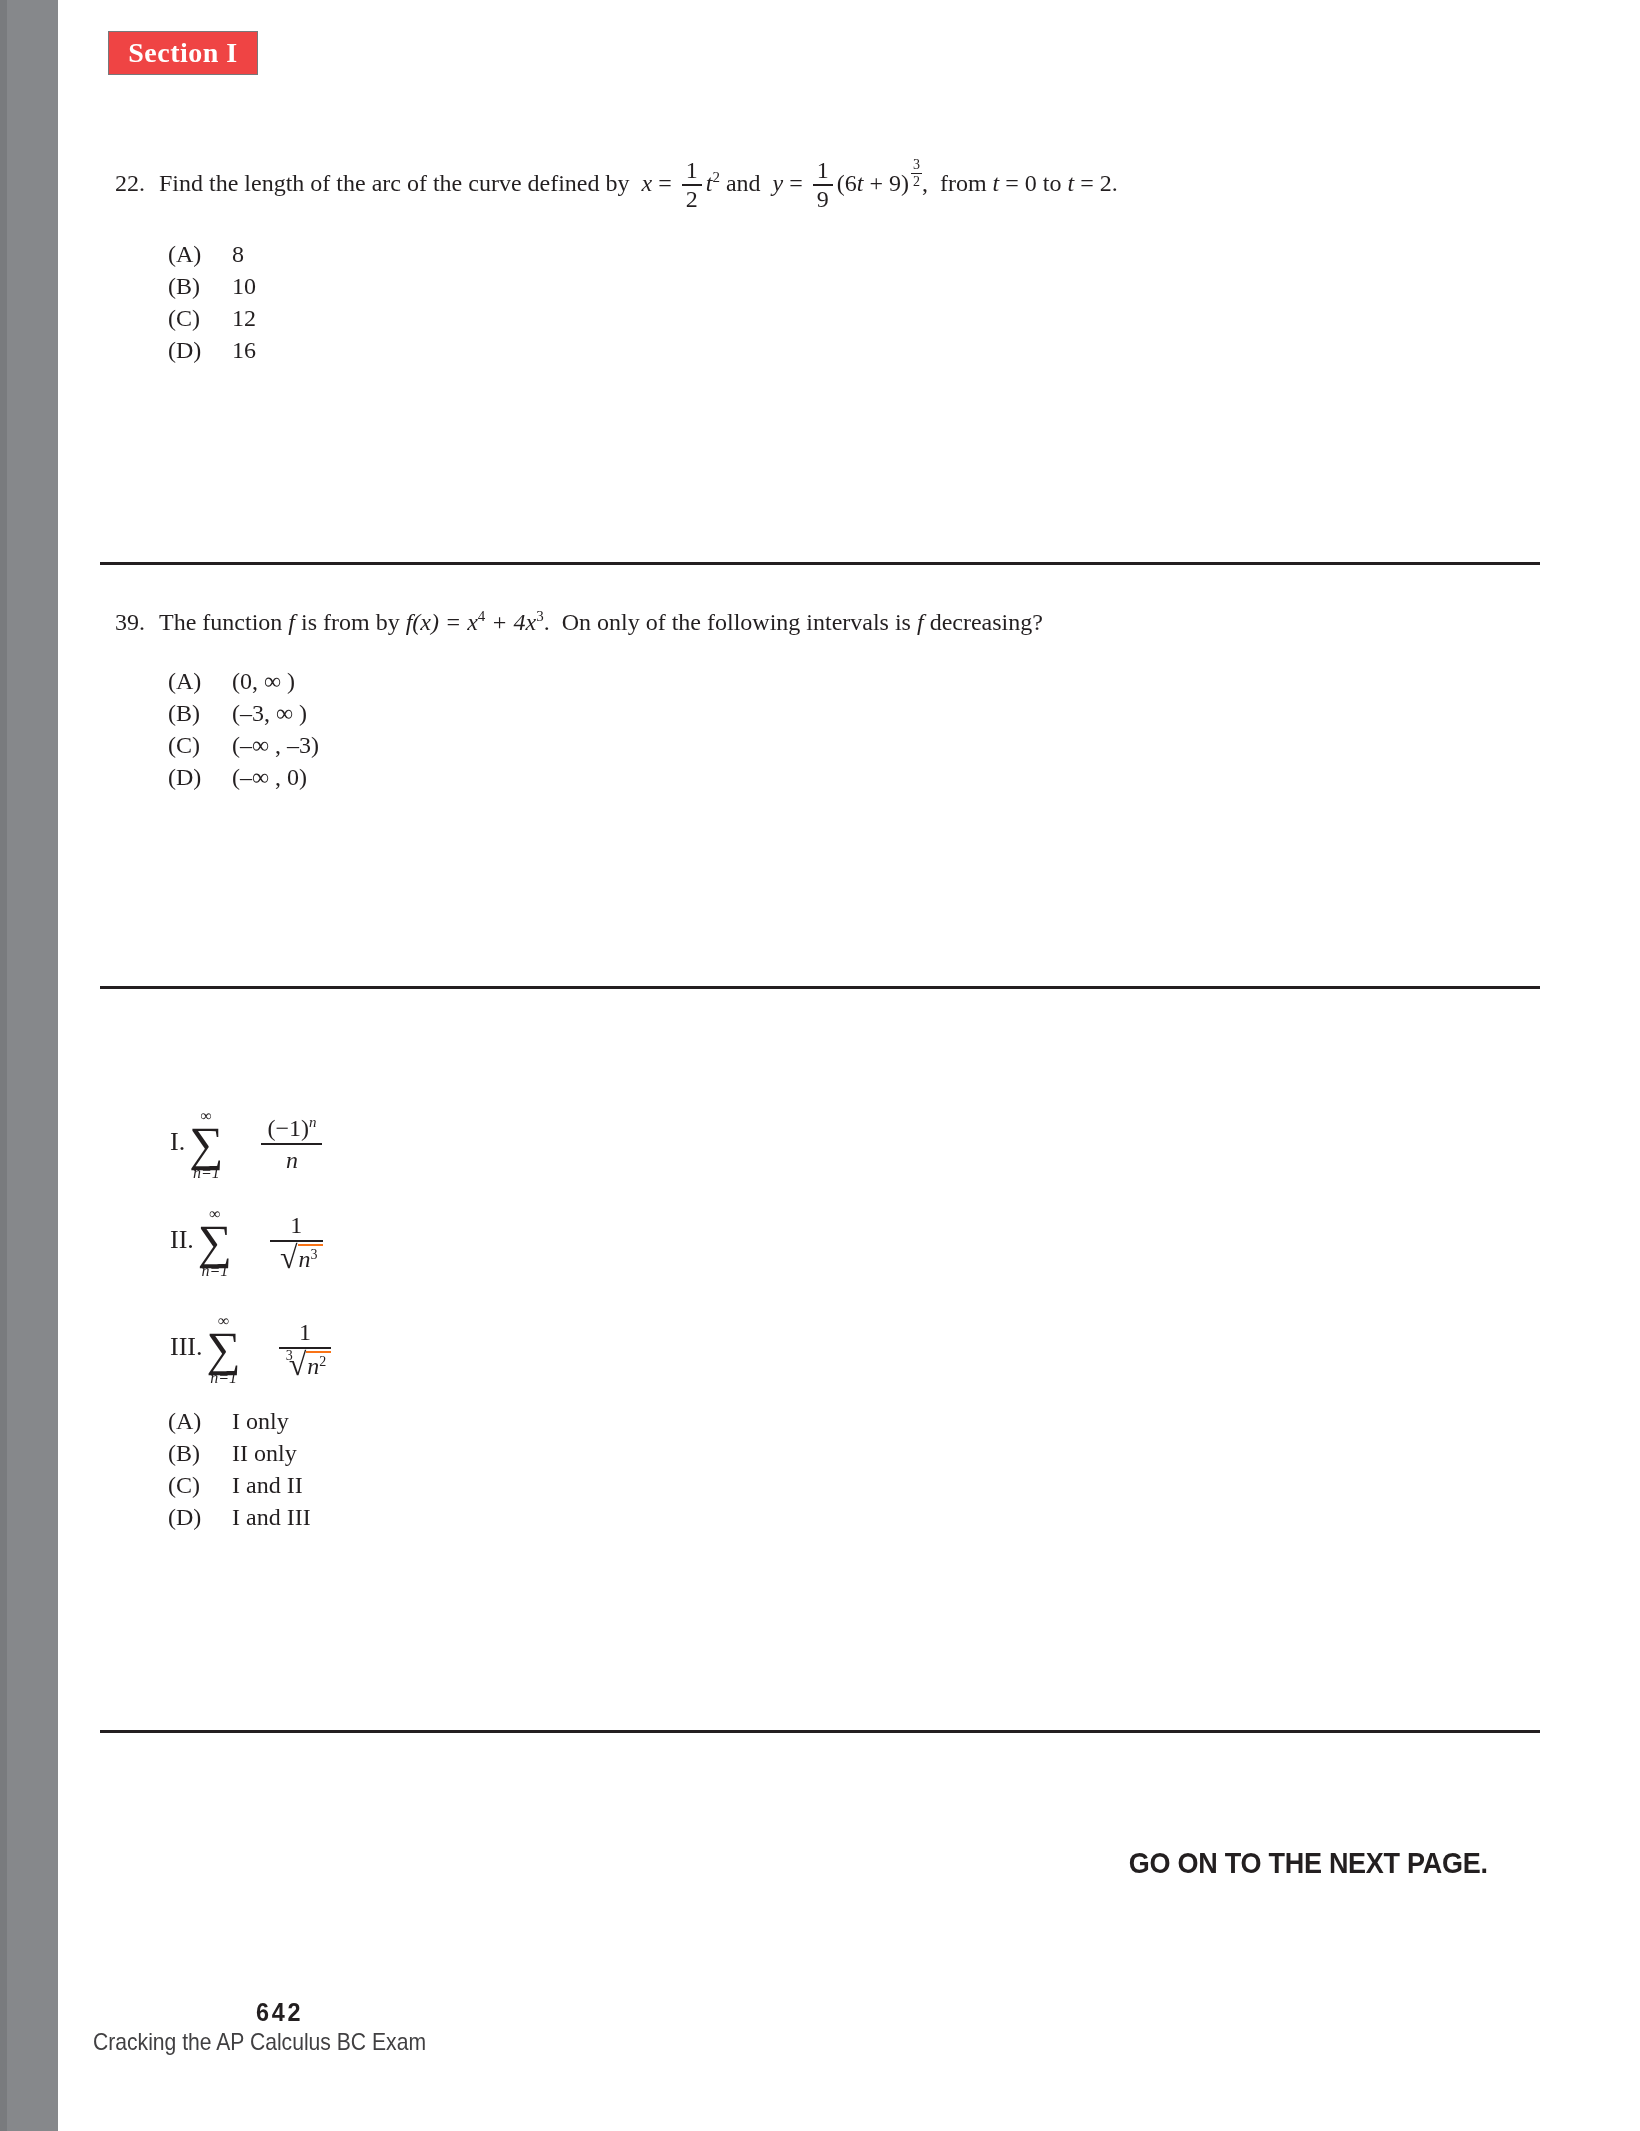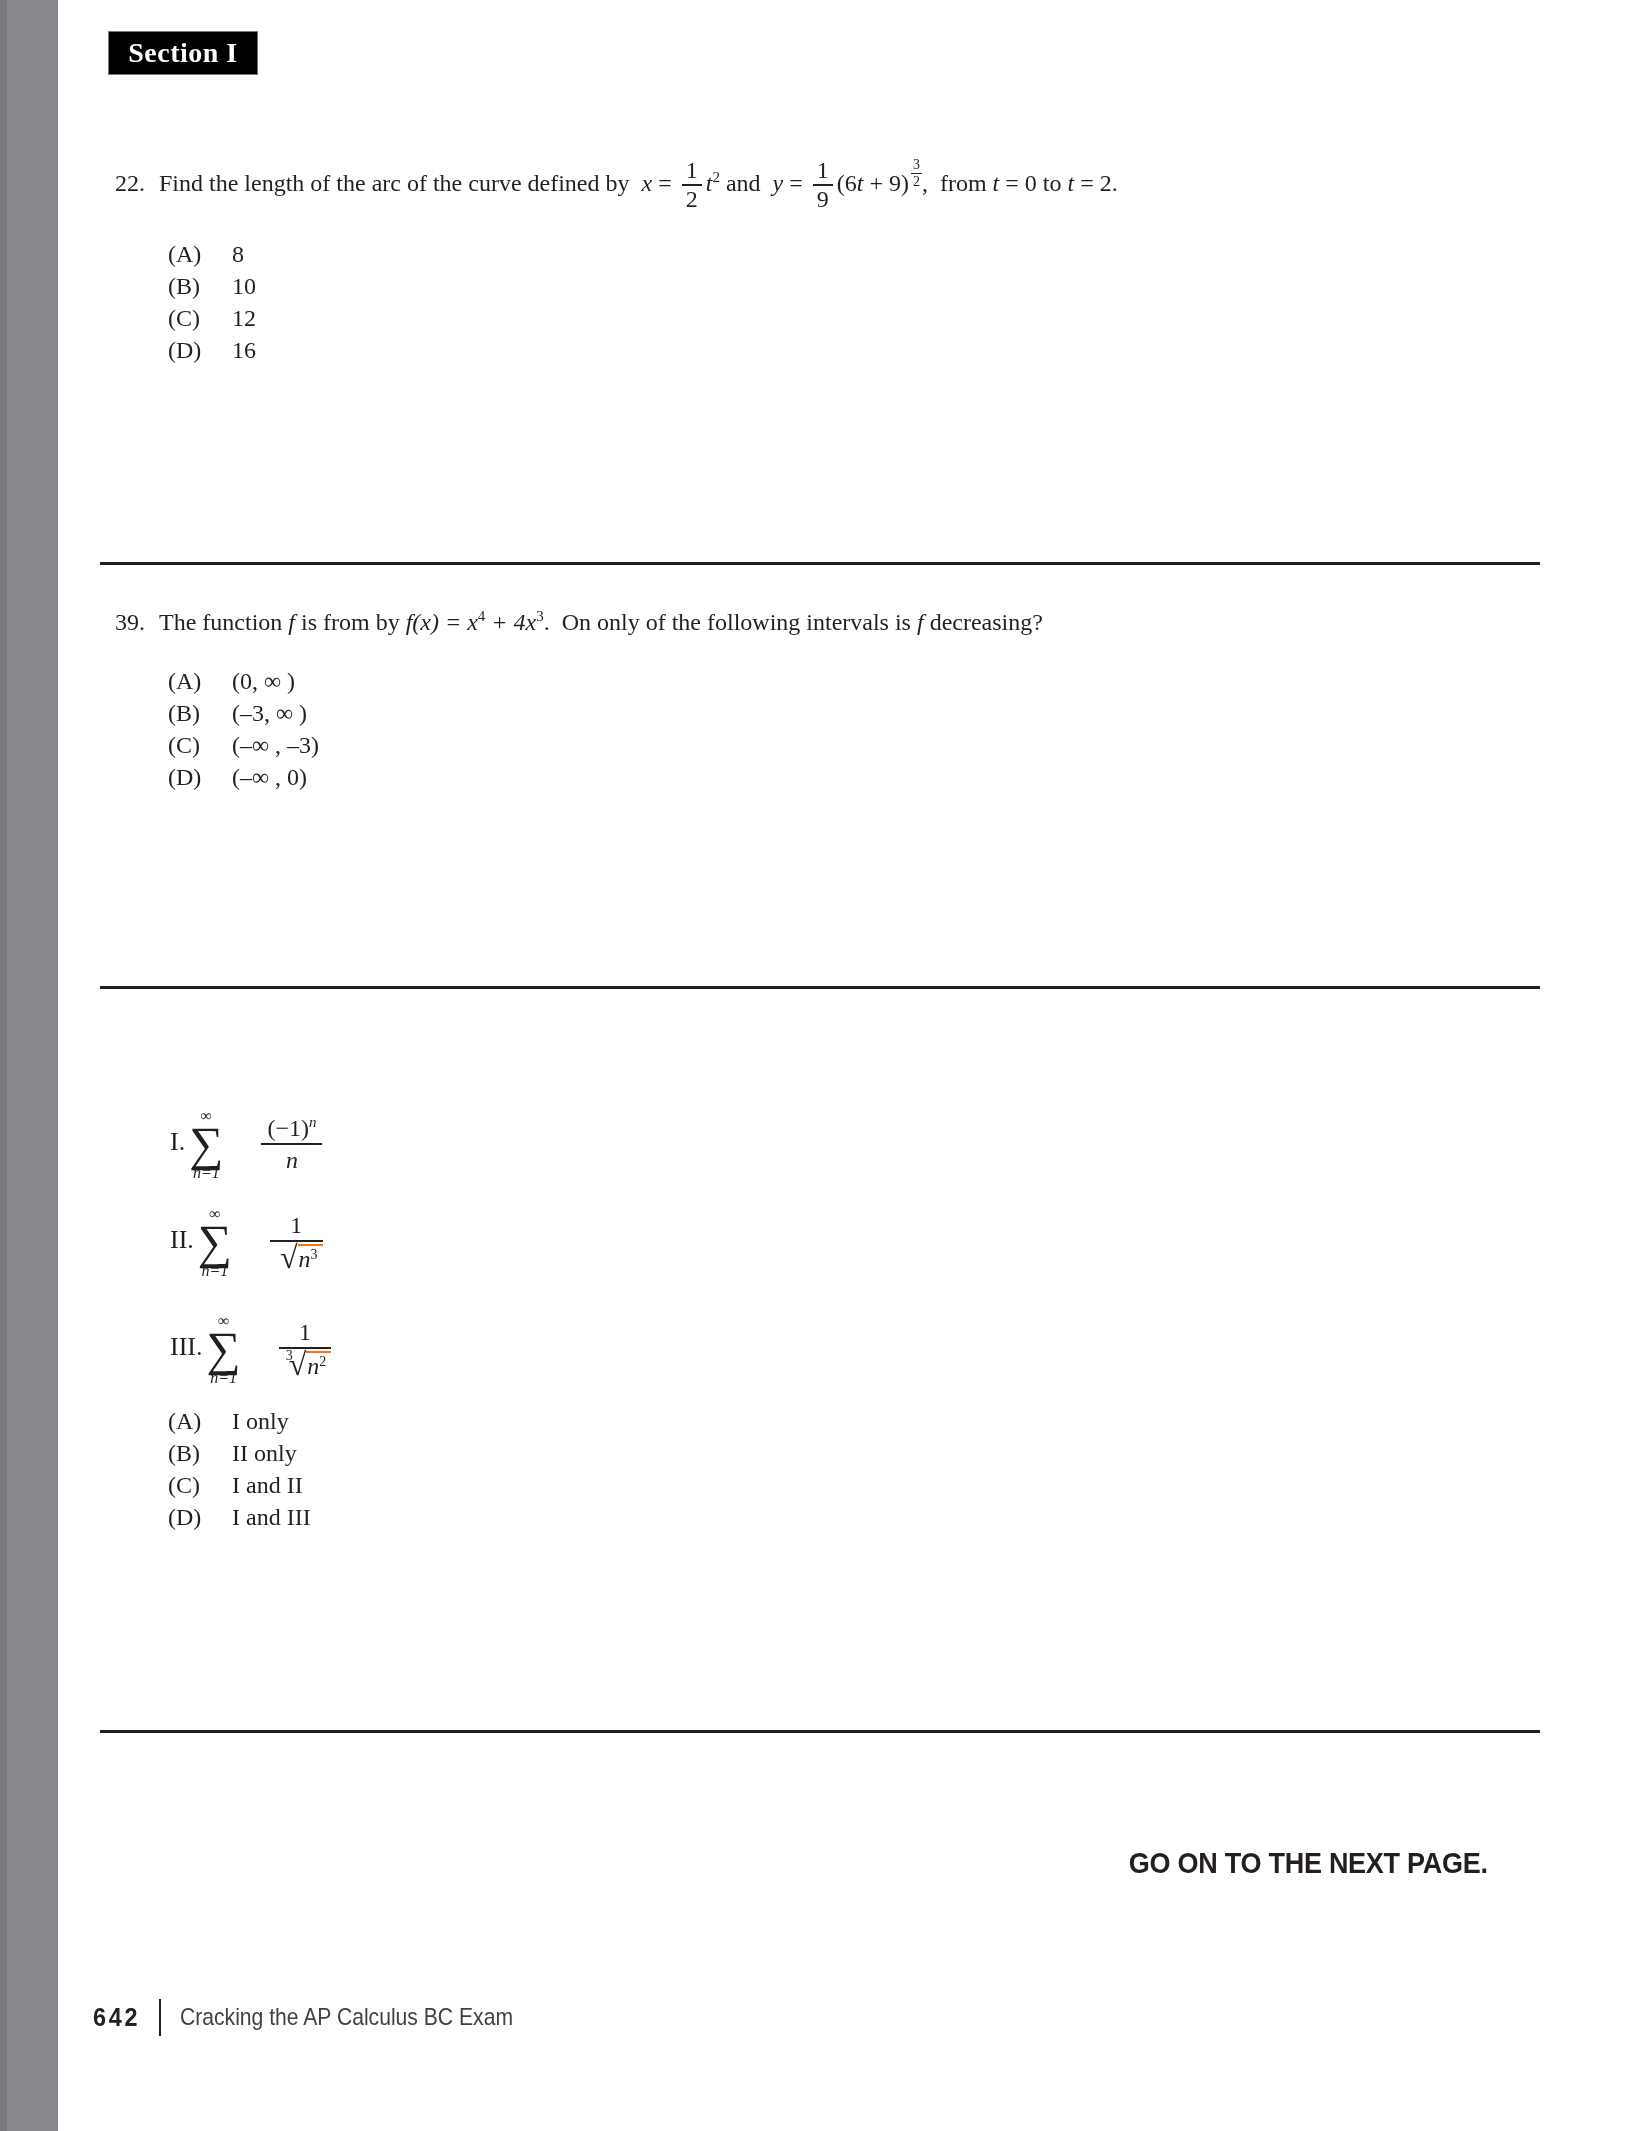--- a/index.html
+++ b/index.html
@@ -2,21 +2,21 @@
 <html><head>
 <meta charset="utf-8">
 <style>
   html,body{margin:0;padding:0;background:#e9e9e9;}
   .page{position:relative;width:1640px;height:2131px;background:#ffffff;
         font-family:"Liberation Serif", serif;color:#231f20;overflow:hidden;}
   .edge-strip{position:absolute;left:0;top:0;width:58px;height:100%;background:#86888b;}
   .edge-strip::before{content:"";position:absolute;left:0;top:0;width:7px;height:100%;background:#797b7e;}
 
   .section-badge{position:absolute;left:108px;top:31px;width:150px;height:44px;box-sizing:border-box;
-        background:#000000;border:1px solid #77787b;display:flex;align-items:center;justify-content:center;}
+        background:#ef4444;border:1px solid #77787b;display:flex;align-items:center;justify-content:center;}
   .section-badge span{color:#ffffff;font-weight:bold;font-size:28px;letter-spacing:0.5px;}
 
   .hr{position:absolute;left:100px;width:1440px;height:3px;background:#231f20;}
 
   .question{position:absolute;left:115px;width:1460px;font-size:24px;}
   .q-stem{display:block;}
   .q-stem span{white-space:pre;}
   .stem-tall{line-height:62px;}
   .stem-line{line-height:30px;}
   .qnum{display:inline-block;width:44px;white-space:pre;}
@@ -55,21 +55,21 @@
   .rad-idx{position:absolute;left:-3px;top:-2px;font-size:14px;line-height:1;}
   .rad-sign{font-size:32px;line-height:26px;}
   .rad-body{border-top:2px solid #f97316;line-height:26px;padding:0 5px 0 1px;}
   .rad-body sup{font-size:14px;vertical-align:8px;line-height:0;}
 
   .go-on{position:absolute;top:1846px;right:152px;font-family:"Liberation Sans",sans-serif;
         font-weight:bold;font-size:30px;letter-spacing:-0.3px;color:#231f20;
         transform:scaleX(0.9);transform-origin:100% 50%;white-space:pre;}
 
   .footer{position:absolute;left:93px;top:1997px;display:flex;align-items:center;height:40px;
-        font-family:"Liberation Sans",sans-serif;}
+        font-family:"Liberation Sans",sans-serif;flex-direction:column;}
   .footer .pnum{font-size:26px;font-weight:bold;letter-spacing:3px;transform:scaleX(0.9);
         transform-origin:0 50%;color:#231f20;}
   .footer .fsep{width:2px;height:37px;background:#231f20;margin:0 19px 0 14px;}
   .footer .ftitle{font-size:24px;color:#414042;transform:scaleX(0.88);transform-origin:0 50%;white-space:pre;}
 </style>
 </head>
 <body>
 
 <div class="page">
   <div class="edge-strip"></div>

